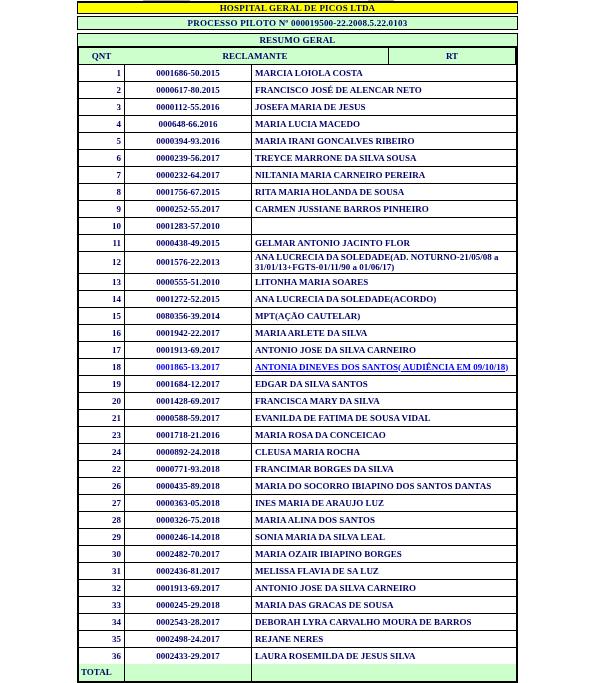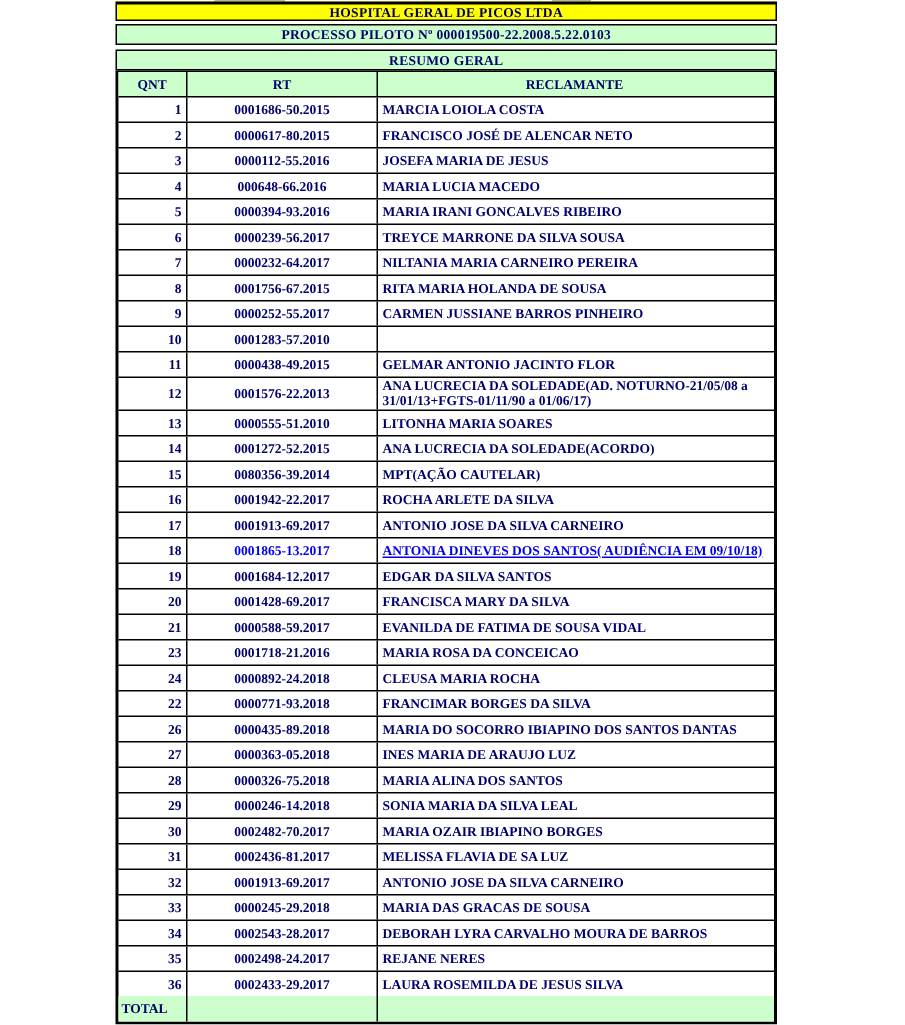--- a/index.html
+++ b/index.html
@@ -46,22 +46,22 @@
 <div class="doc">
   <div class="banner yellow">HOSPITAL GERAL DE PICOS LTDA</div>
   <div class="spacer-a"></div>
   <div class="banner green">PROCESSO PILOTO Nº 000019500-22.2008.5.22.0103</div>
   <div class="spacer-b"></div>
   <div class="banner green">RESUMO GERAL</div>
 
   <div class="table">
     <div class="row header-row">
       <div class="cell qnt">QNT</div>
+      <div class="cell name" style="justify-content:center;padding-left:0;">RECLAMANTE</div>
       <div class="cell rt">RT</div>
-      <div class="cell name" style="justify-content:center;padding-left:0;">RECLAMANTE</div>
     </div>
 
     <div id="tbody">
         <div class="row">
           <div class="cell qnt">1</div>
           <div class="cell rt">0001686-50.2015</div>
           <div class="cell name">MARCIA LOIOLA COSTA</div>
         </div>
         <div class="row">
           <div class="cell qnt">2</div>
@@ -128,21 +128,21 @@
           <div class="cell name">ANA LUCRECIA DA SOLEDADE(ACORDO)</div>
         </div>
         <div class="row">
           <div class="cell qnt">15</div>
           <div class="cell rt">0080356-39.2014</div>
           <div class="cell name">MPT(AÇÃO CAUTELAR)</div>
         </div>
         <div class="row">
           <div class="cell qnt">16</div>
           <div class="cell rt">0001942-22.2017</div>
-          <div class="cell name">ROCHA ARLETE DA SILVA</div>
+          <div class="cell name">MARIA ARLETE DA SILVA</div>
         </div>
         <div class="row">
           <div class="cell qnt">17</div>
           <div class="cell rt">0001913-69.2017</div>
           <div class="cell name">ANTONIO JOSE DA SILVA CARNEIRO</div>
         </div>
         <div class="row highlight">
           <div class="cell qnt">18</div>
           <div class="cell rt">0001865-13.2017</div>
           <div class="cell name">ANTONIA DINEVES DOS SANTOS( AUDIÊNCIA EM 09/10/18)</div>

